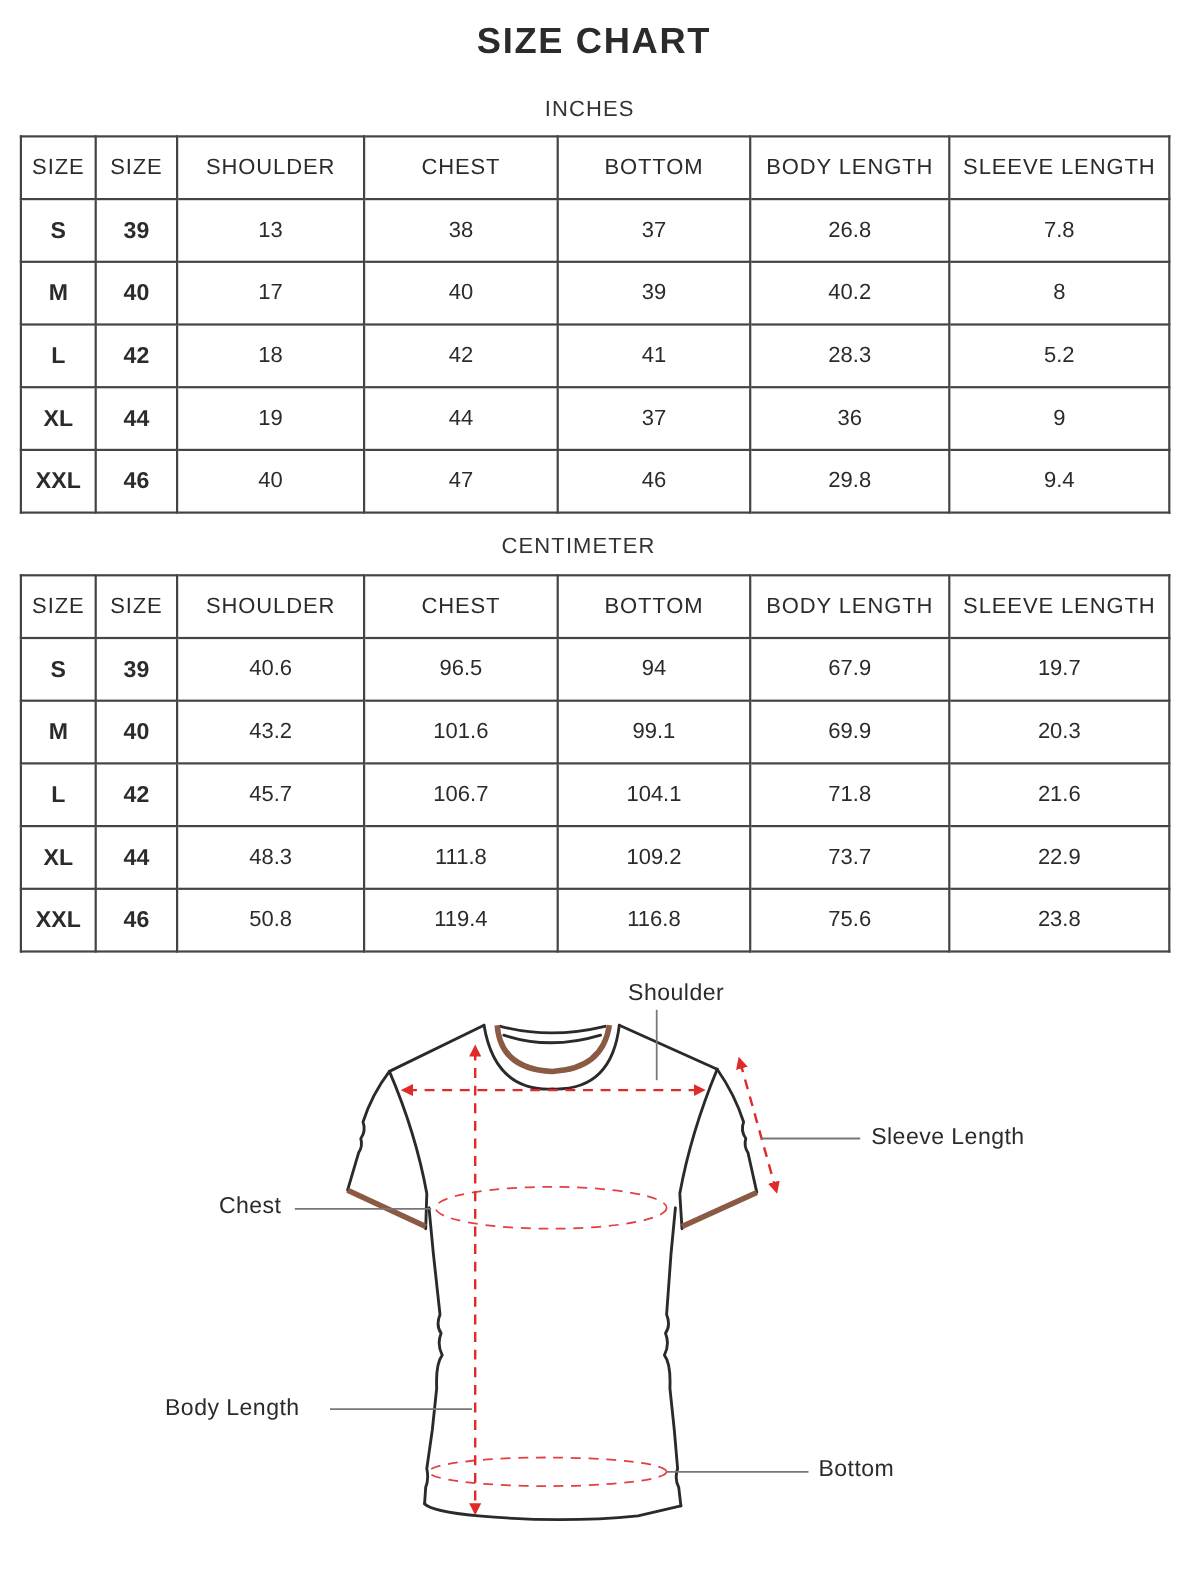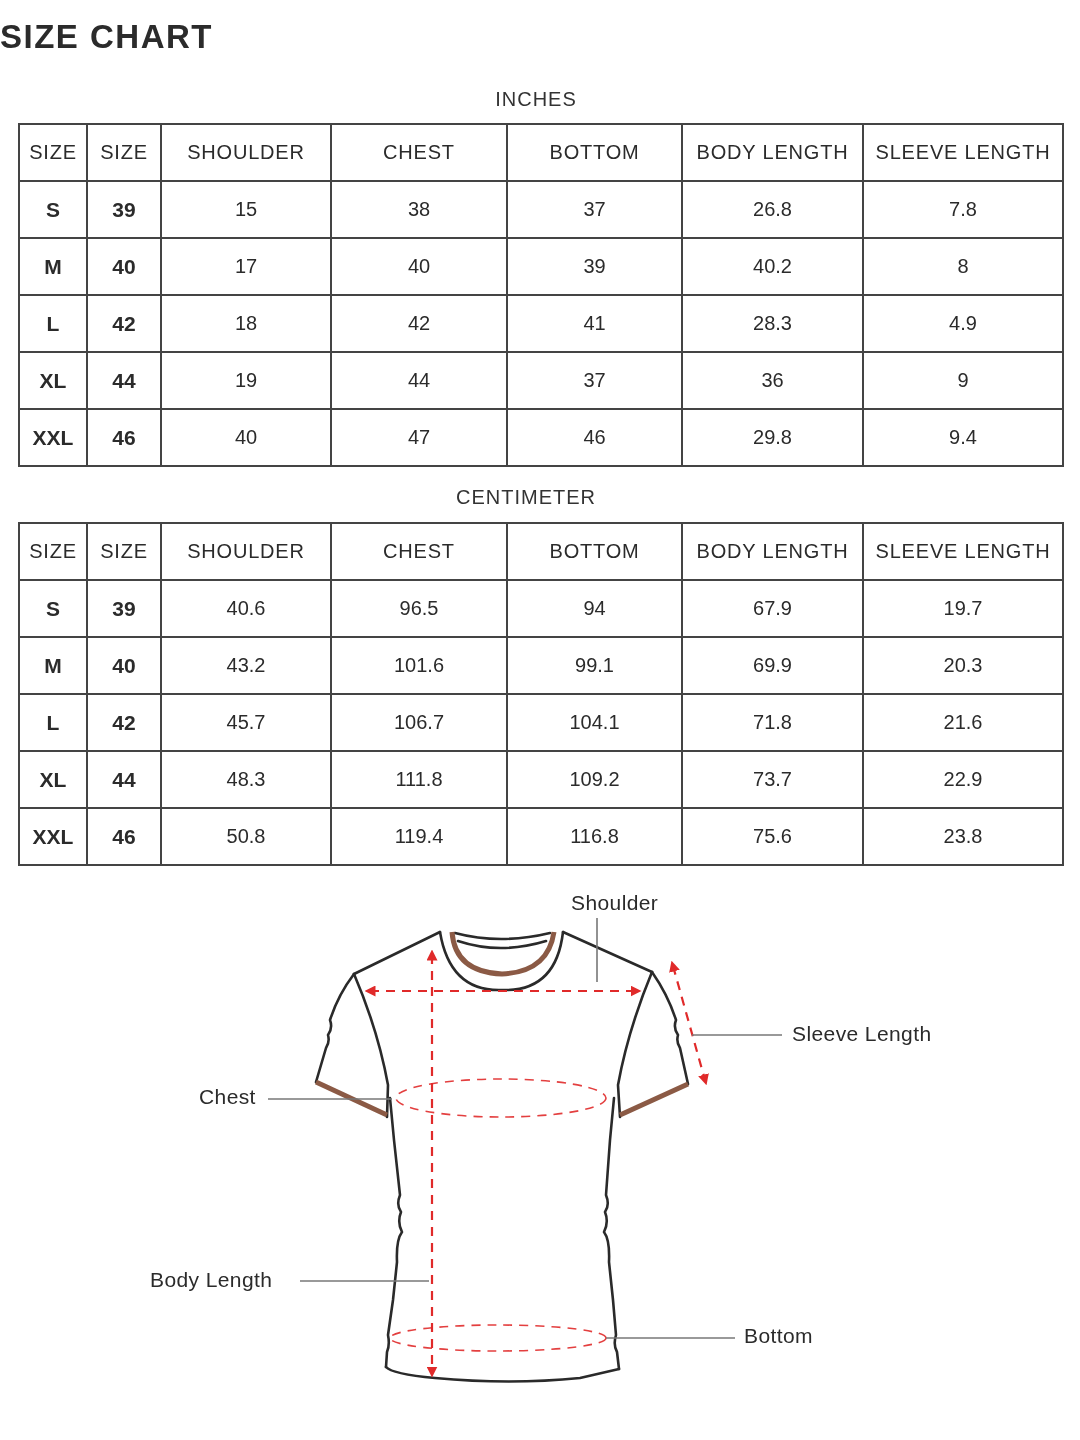--- a/index.html
+++ b/index.html
@@ -1,21 +1,21 @@
 <!DOCTYPE html>
 <html><head>
 <meta charset="utf-8">
 <style>
   html, body { margin: 0; padding: 0; background: #ffffff; }
   body {
     width: 1080px; height: 1440px; position: relative; overflow: hidden;
     font-family: "Liberation Sans", "DejaVu Sans", sans-serif; color: #2b2b2b;
   }
   .title {
-    position: absolute; left: 0; top: 18px; width: 1080px; 
+    position: absolute; left: 0; top: 18px; width: 1080px; text-align: center;
     font-size: 33px; font-weight: bold; letter-spacing: 1.5px; color: #2b2b2b;
   }
   .unit-label {
     position: absolute; width: 1080px; text-align: center;
     font-size: 20px; letter-spacing: 1px; color: #333;
   }
   .unit-label.inches { top: 88px; left: -4px; }
   .unit-label.cm { top: 486px; left: -14px; }
 
   table.size-table {
@@ -66,21 +66,21 @@
       <th>CHEST</th>
       <th>BOTTOM</th>
       <th>BODY LENGTH</th>
       <th>SLEEVE LENGTH</th>
     </tr>
   </thead>
   <tbody>
     <tr>
       <td class="bold">S</td>
       <td class="bold lightl">39</td>
-      <td>15</td>
+      <td>13</td>
       <td>38</td>
       <td>37</td>
       <td>26.8</td>
       <td>7.8</td>
     </tr>
     <tr>
       <td class="bold">M</td>
       <td class="bold lightl">40</td>
       <td>17</td>
       <td>40</td>
@@ -88,21 +88,21 @@
       <td>40.2</td>
       <td>8</td>
     </tr>
     <tr>
       <td class="bold">L</td>
       <td class="bold lightl">42</td>
       <td>18</td>
       <td>42</td>
       <td>41</td>
       <td>28.3</td>
-      <td>4.9</td>
+      <td>5.2</td>
     </tr>
     <tr>
       <td class="bold">XL</td>
       <td class="bold lightl">44</td>
       <td>19</td>
       <td>44</td>
       <td>37</td>
       <td>36</td>
       <td>9</td>
     </tr>

